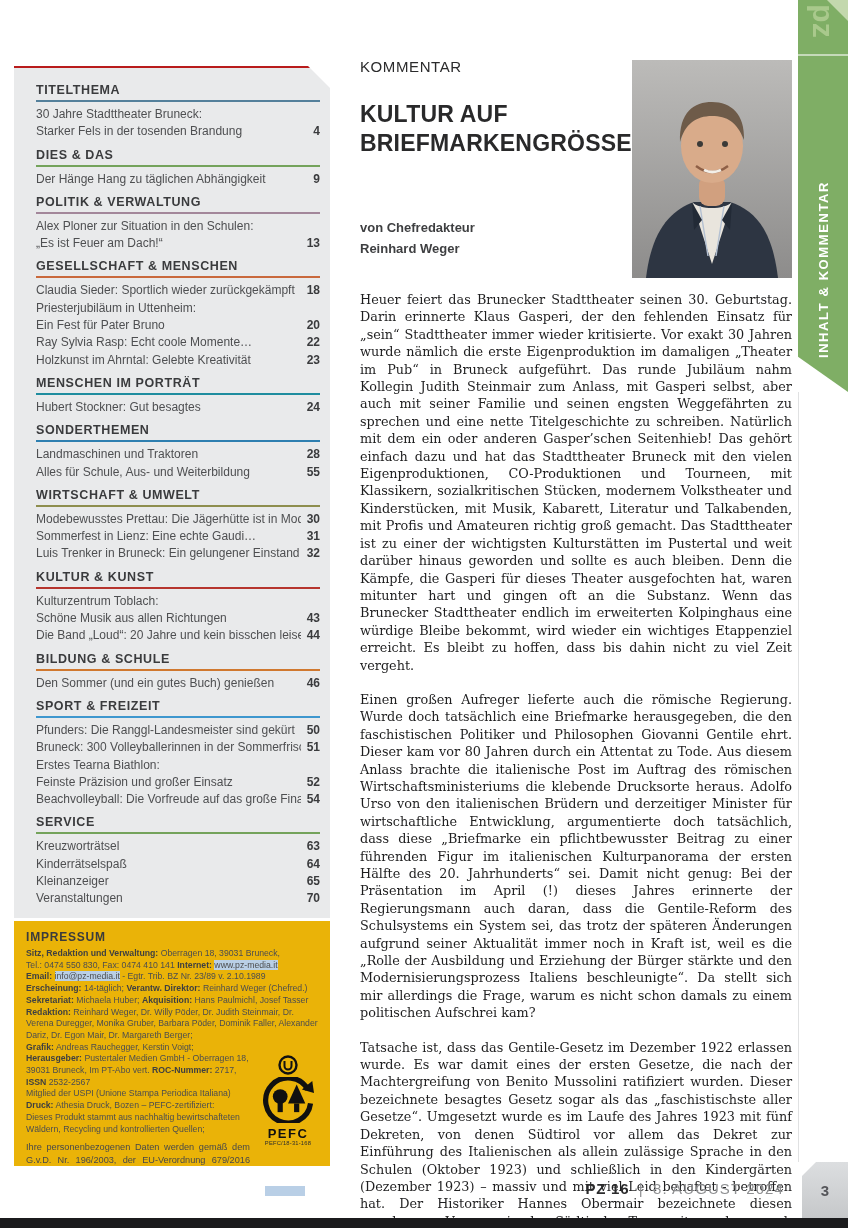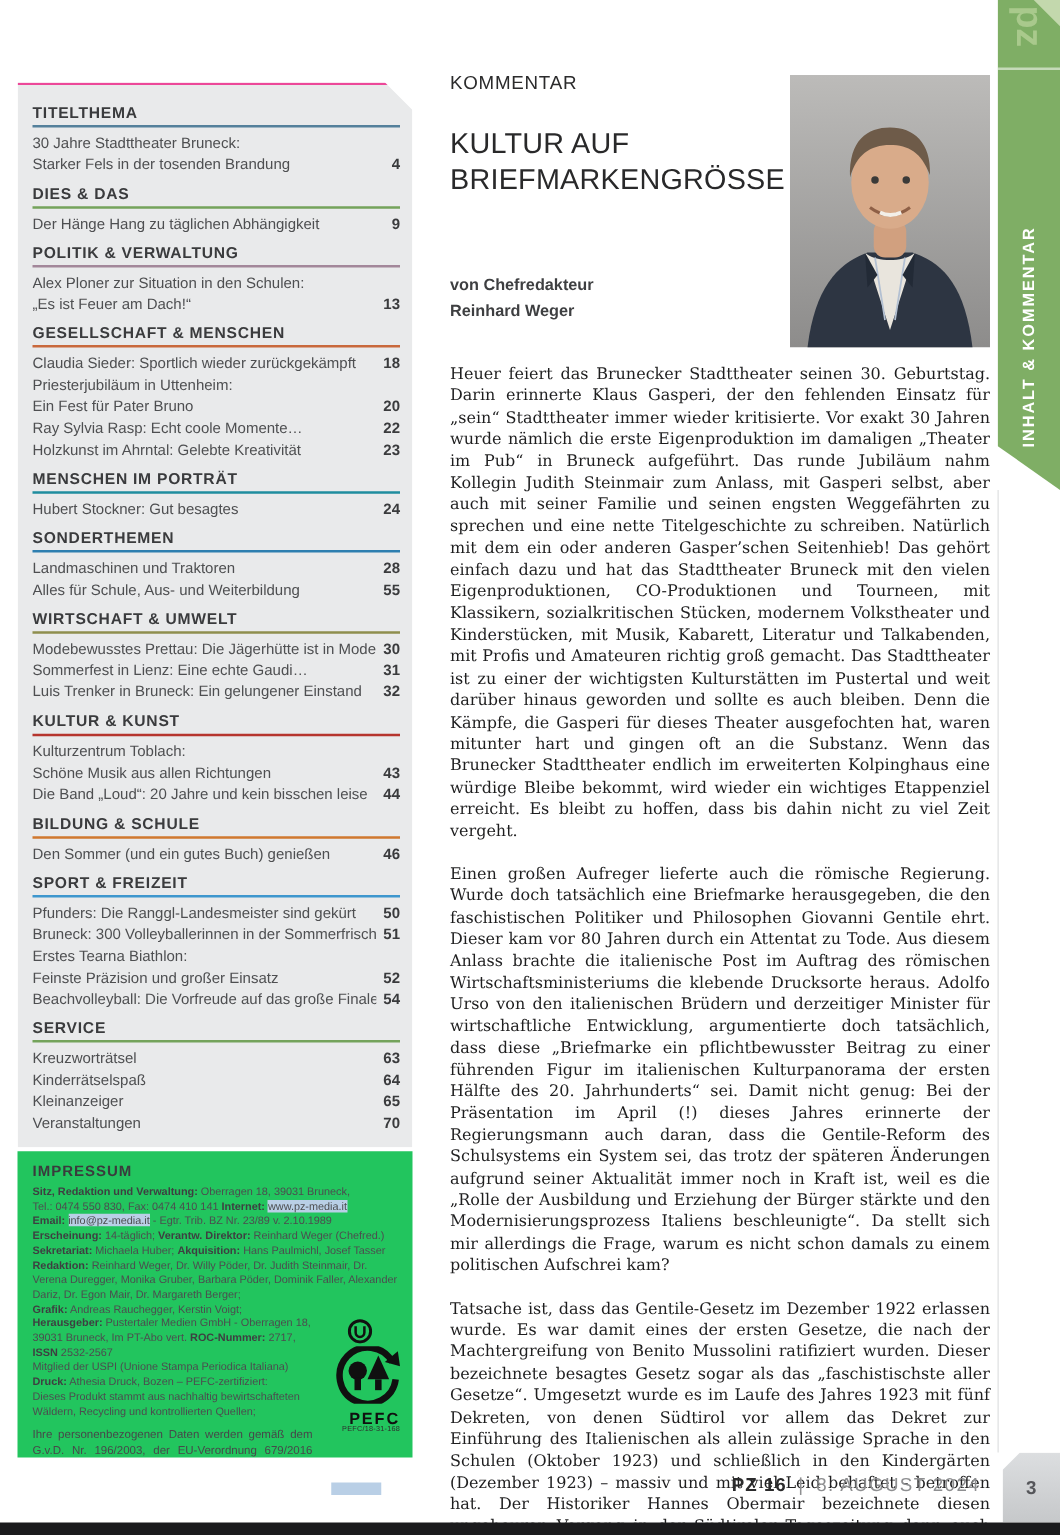--- a/index.html
+++ b/index.html
@@ -4,50 +4,50 @@
 <style>
   html,body{margin:0;padding:0}
   body{
     width:848px;height:1228px;position:relative;background:#ffffff;
     font-family:"Liberation Sans",sans-serif;overflow:hidden;
     -webkit-hyphens:auto;hyphens:auto;
   }
   
   .toc{
     position:absolute;left:14px;top:66px;width:316px;height:852px;
-    background:#e9eaeb;box-sizing:border-box;padding:8px 10px 0 12px;
-    border-top:2px solid #ec4899;
+    background:#e9eaeb;box-sizing:border-box;padding:8px 10px 0 22px;
+    border-top:2px solid #b91c1c;
     clip-path:polygon(0 0,calc(100% - 22px) 0,100% 22px,100% 100%,0 100%);
   }
   .toc-sec{margin:0}
   .toc-h{font-weight:700;font-size:12.5px;letter-spacing:.6px;color:#3a3b3d;margin-top:7px}
   .toc-rule{height:2px;margin:3px 0 4px}
   .toc-row{display:flex;justify-content:space-between;align-items:flex-end;font-size:12px;color:#4e4f51;line-height:17.3px}
   .toc-row .tt{flex:1;white-space:nowrap;overflow:hidden}
   .toc-row .tp{font-weight:700;color:#3a3b3d;margin-left:6px}
   
   .impressum{
     position:absolute;left:14px;top:921px;width:316px;height:245px;
-    background:#22c55e;box-sizing:border-box;padding:9px 10px 0 12px;
+    background:#eab308;box-sizing:border-box;padding:9px 10px 0 12px;
     color:#4c4d4f;overflow:hidden;
   }
   .imp-title{font-weight:700;font-size:12px;letter-spacing:.8px;color:#3a3b3d;margin-bottom:4px}
   .imp-line{font-size:8.7px;line-height:11.7px}
   .imp-flow{margin-top:0}
   .b{font-weight:700;color:#3e3f41}
   .hl{background:#b9cfe6}
-  .imp-logos{float:right;width:64px;text-align:right;margin:0 0 18px 6px}
+  .imp-logos{float:right;width:64px;text-align:center;margin:0 0 18px 6px}
   .uspi{display:block;margin:2px auto 2px}
   .pefc-label{font-weight:800;font-size:13px;letter-spacing:1.5px;color:#101010;line-height:13px}
   .pefc-code{font-size:5.8px;color:#2e2e2e;letter-spacing:.2px}
   .imp-privacy{font-size:9.2px;line-height:12.5px;text-align:justify;margin:6px 0 0;color:#47484a}
   
   .article{position:absolute;left:360px;top:0;width:432px;height:1228px}
   .kicker{position:absolute;left:0;top:58px;font-size:15px;letter-spacing:.6px;color:#2b2b2c}
-  .title{position:absolute;left:0;top:100px;width:310px;font-size:23px;line-height:29px;font-weight:400;color:#29292a;margin:0;letter-spacing:.2px}
+  .title{position:absolute;left:0;top:100px;width:310px;font-size:23px;line-height:29px;font-weight:700;color:#29292a;margin:0;letter-spacing:.2px}
   .byline{position:absolute;left:0;top:217px;font-size:13px;font-weight:600;color:#3e3f41;line-height:21px}
   .portrait{position:absolute;left:272px;top:60px;width:160px;height:218px;margin:0}
   .body{
     position:absolute;left:0;top:291px;width:432px;
     font-family:"DejaVu Serif","Liberation Serif",serif;
     font-size:12.8px;line-height:17.4px;color:#1e1e1f;text-align:justify;
   }
   .body p{margin:0}
   .body p.gap{margin-top:17px}
   

